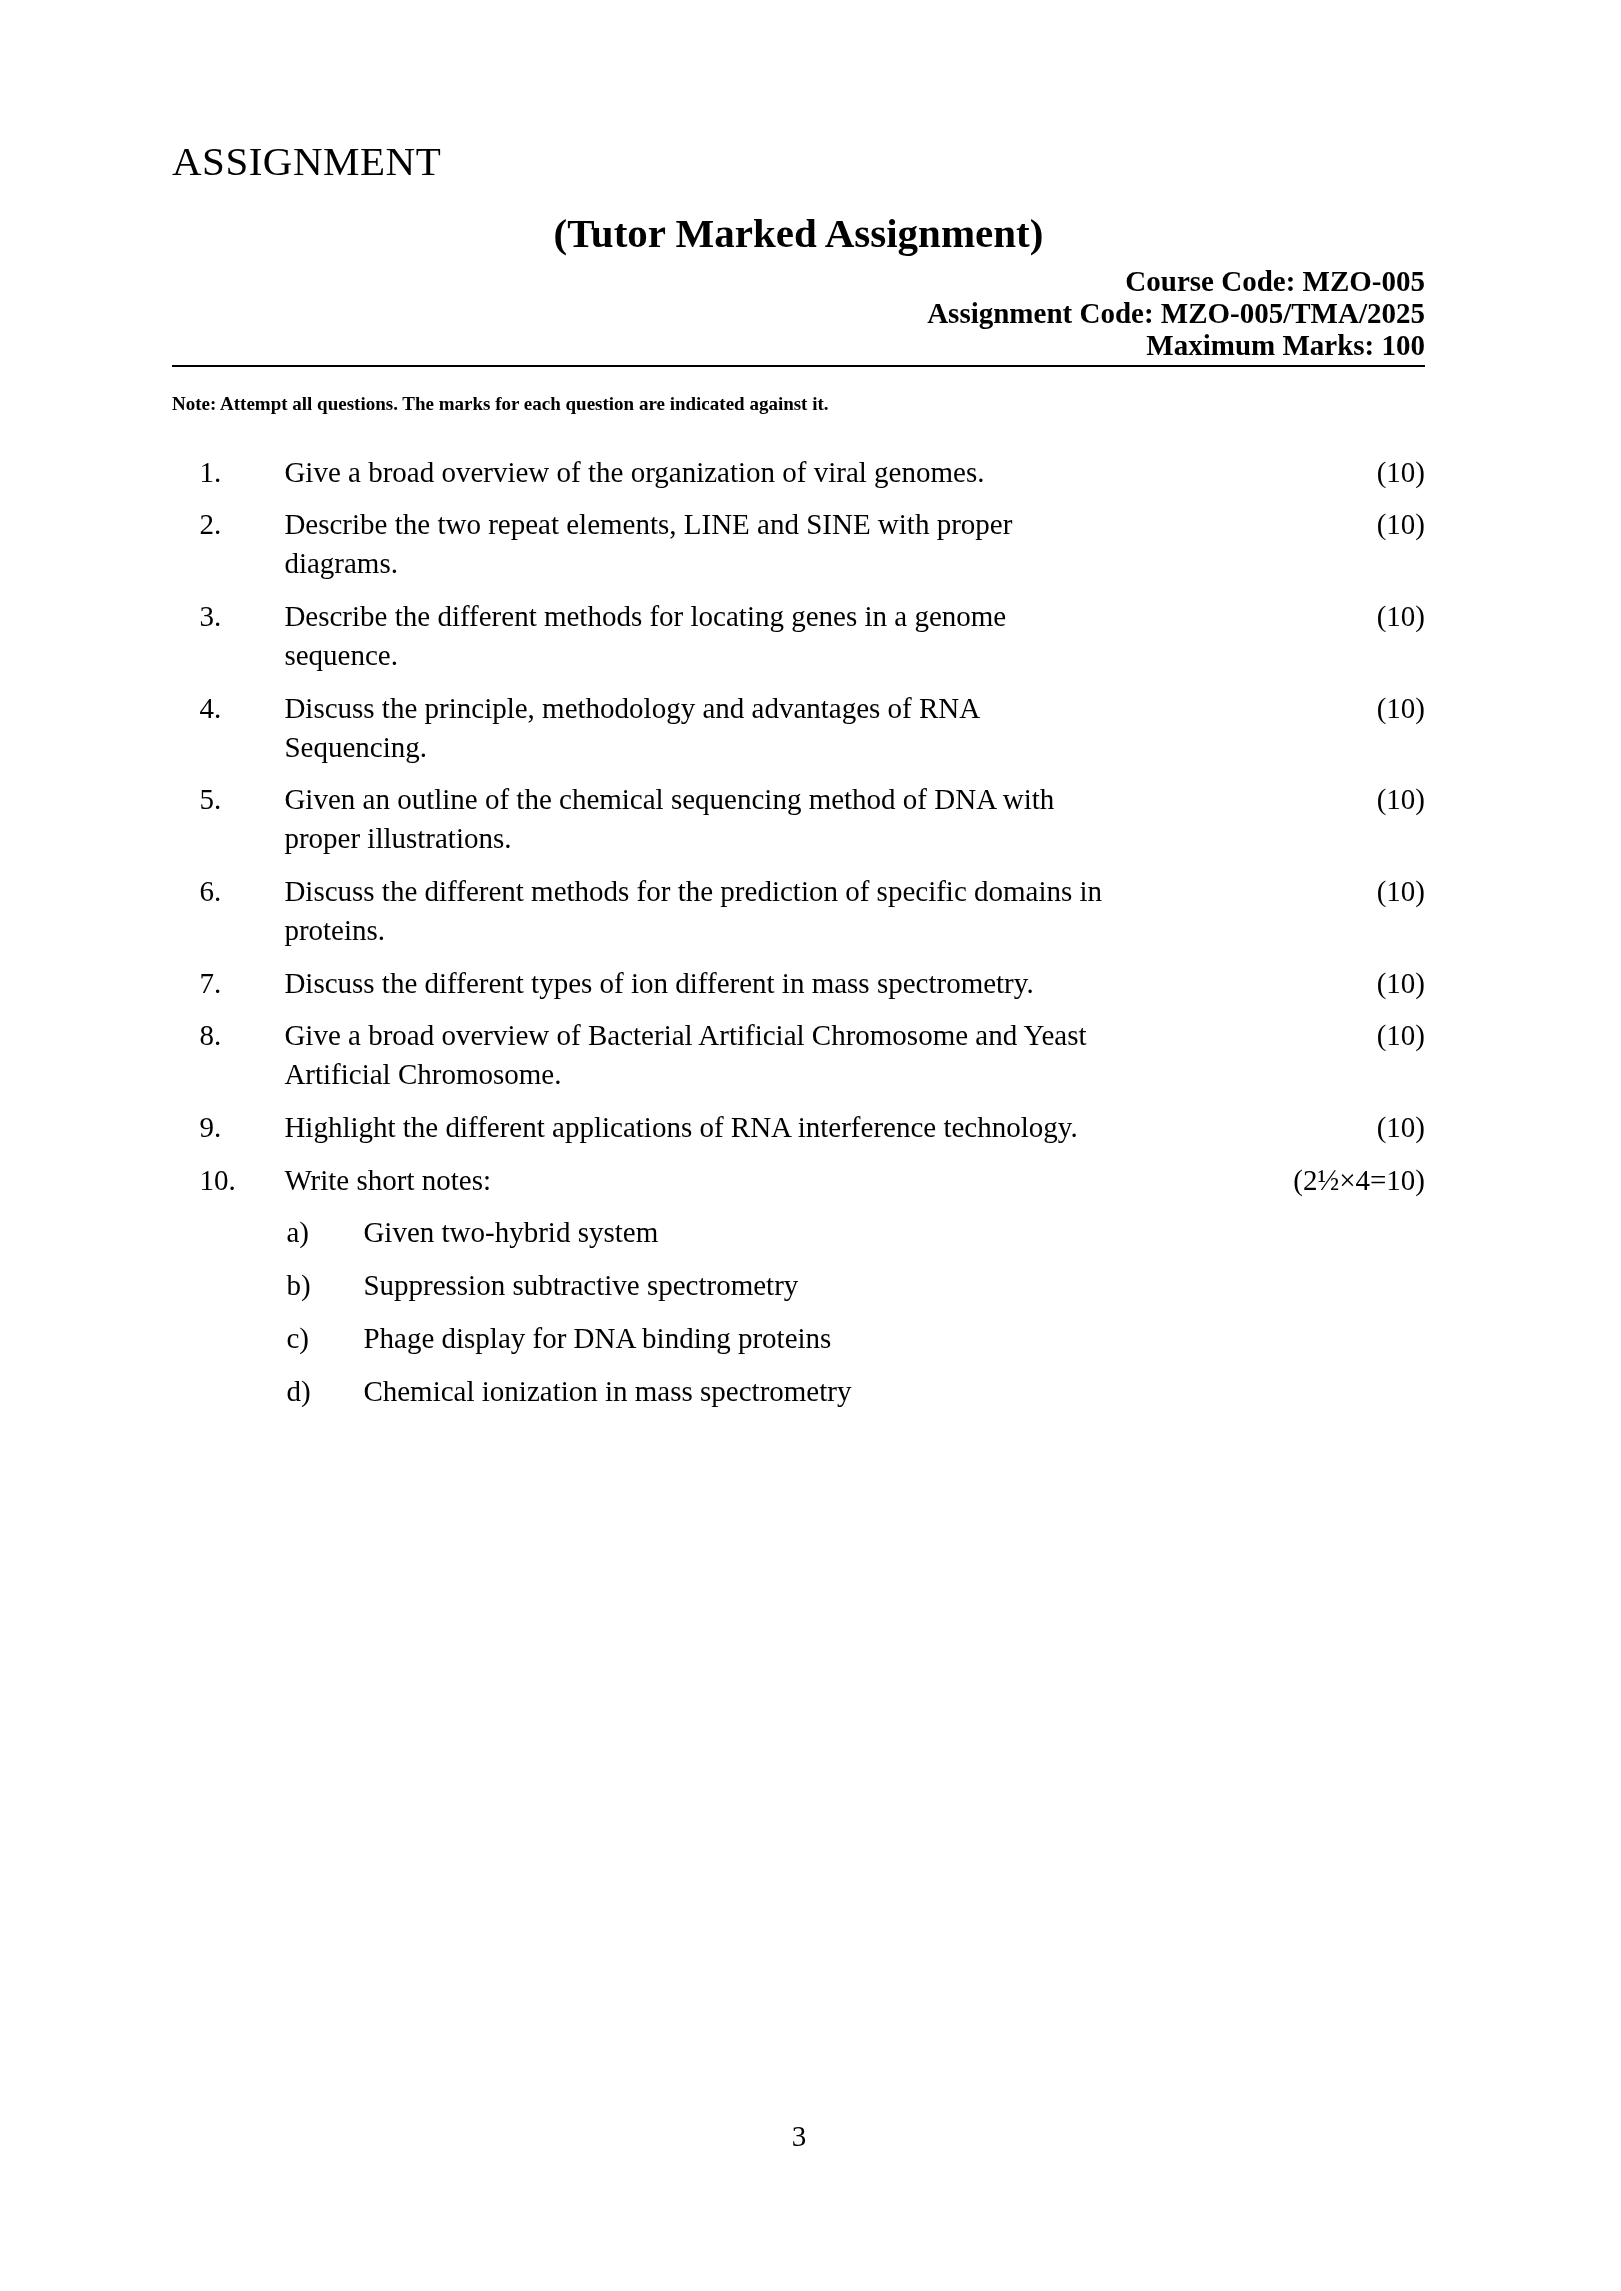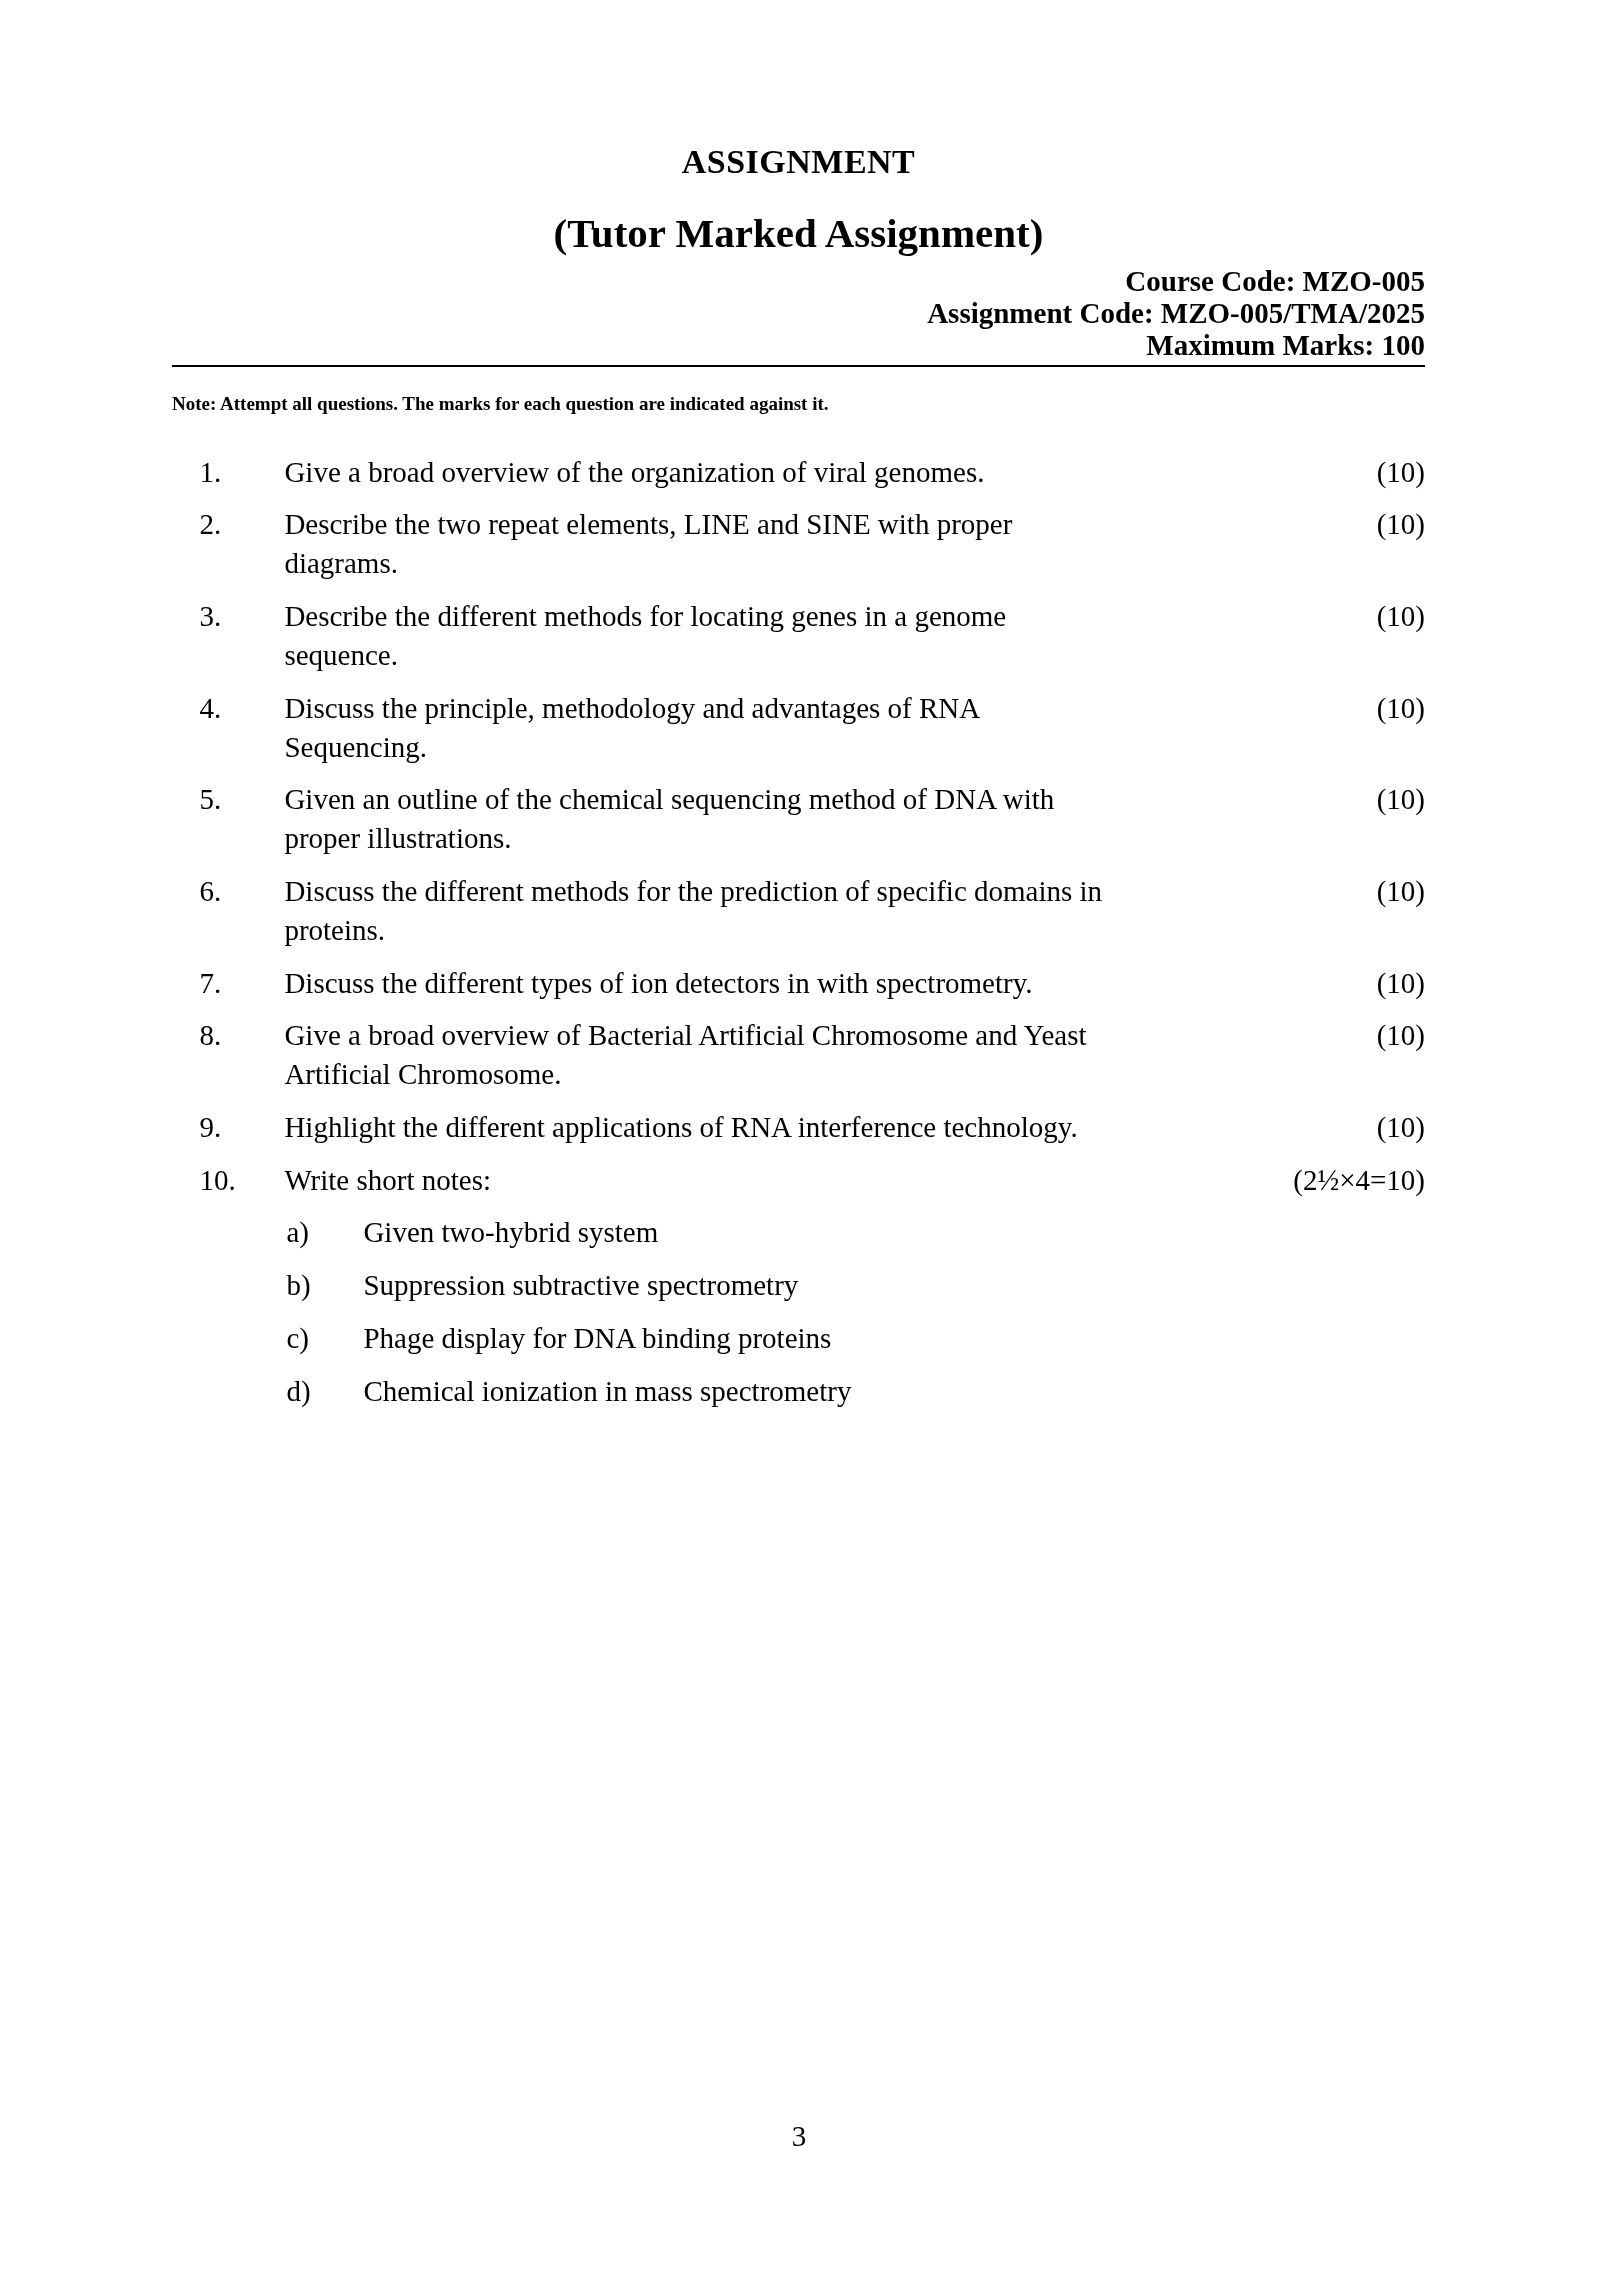--- a/index.html
+++ b/index.html
@@ -14,23 +14,23 @@
   .page {
     position: relative;
     width: 1621px;
     height: 2292px;
     background: #ffffff;
     padding: 137px 196px 0 172px;
     overflow: hidden;
   }
   
   .doc-title {
-    text-align: center;
-    font-size: 34px;
-    font-weight: bold;
+    text-align: left;
+    font-size: 41px;
+    font-weight: normal;
     line-height: 49px;
     letter-spacing: 0.5px;
   }
   .doc-subtitle {
     text-align: center;
     font-size: 41px;
     font-weight: bold;
     line-height: 49px;
     margin-top: 23px;
   }
@@ -157,21 +157,21 @@
 
     <div class="q-row">
       <span class="q-num">6.</span>
       <span class="q-text">Discuss the different methods for the prediction of specific domains in
 proteins.</span>
       <span class="q-marks">(10)</span>
     </div>
 
     <div class="q-row">
       <span class="q-num">7.</span>
-      <span class="q-text">Discuss the different types of ion detectors in with spectrometry.</span>
+      <span class="q-text">Discuss the different types of ion different in mass spectrometry.</span>
       <span class="q-marks">(10)</span>
     </div>
 
     <div class="q-row">
       <span class="q-num">8.</span>
       <span class="q-text">Give a broad overview of Bacterial Artificial Chromosome and Yeast
 Artificial Chromosome.</span>
       <span class="q-marks">(10)</span>
     </div>
 

